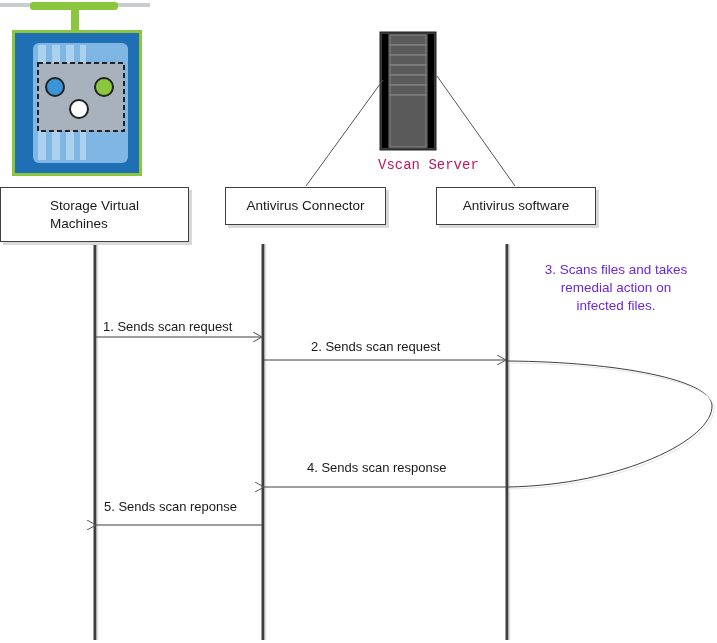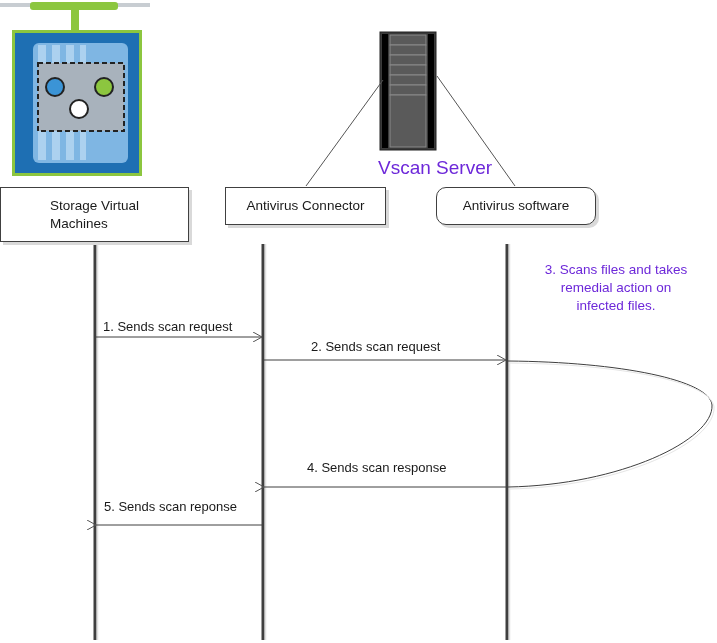--- a/index.html
+++ b/index.html
@@ -5,21 +5,21 @@
   html, body { margin:0; padding:0; background:#ffffff; }
   body { width:717px; height:643px; position:relative; overflow:hidden;
          font-family:"Liberation Sans", sans-serif; color:#1a1a1a; }
   #diagram { position:absolute; left:0; top:0; }
   .lbl { font-family:"Liberation Sans", sans-serif; font-size:13px; fill:#1a1a1a; }
   .box { position:absolute; background:#ffffff; border:1px solid #404040;
          box-shadow:3px 3px 0 #d9d9d9; box-sizing:border-box;
          display:flex; align-items:center; justify-content:center; 
          font-size:13.5px; line-height:18px; color:#1a1a1a; }
   .note { position:absolute; text-align:center; font-size:13.5px; line-height:18px; color:#6d28d9; white-space:pre-line; }
-  .server-label { position:absolute; font-size:19px; color:#6d28d9; }
+  .server-label { position:absolute; font-size:14px; color:#be185d;font-family:Liberation Mono, monospace; }
 </style>
 </head>
 <body>
 
 <svg id="diagram" width="717" height="643" viewBox="0 0 717 643">
   <defs>
     <marker id="arrowR" markerWidth="10" markerHeight="10" refX="9" refY="5" orient="auto" markerUnits="userSpaceOnUse">
       <path d="M0,0 L9,5 L0,10" fill="none" stroke="#555" stroke-width="1"></path>
     </marker>
     <marker id="arrowL" markerWidth="10" markerHeight="10" refX="1" refY="5" orient="auto" markerUnits="userSpaceOnUse">
@@ -84,17 +84,17 @@
   <text class="lbl" x="311" y="351">2. Sends scan request</text>
   <text class="lbl" x="307" y="472">4. Sends scan response</text>
   <text class="lbl" x="104" y="511">5. Sends scan reponse</text>
 </svg>
 
 <div class="server-label" style="left:378px; top:157px;">Vscan Server</div>
 
 <div class="box" style="left:0; top:187px; width:189px; height:55px; white-space:pre-line;">Storage Virtual
 Machines</div>
 <div class="box" style="left:225px; top:187px; width:161px; height:38px;">Antivirus Connector</div>
-<div class="box" style="left:436px; top:187px; width:160px; height:38px;border-radius:10px;">Antivirus software</div>
+<div class="box" style="left:436px; top:187px; width:160px; height:38px;">Antivirus software</div>
 
 <div class="note" style="left:530px; top:261px; width:172px;">3. Scans files and takes
 remedial action on
 infected files.</div>
 
 </body></html>

